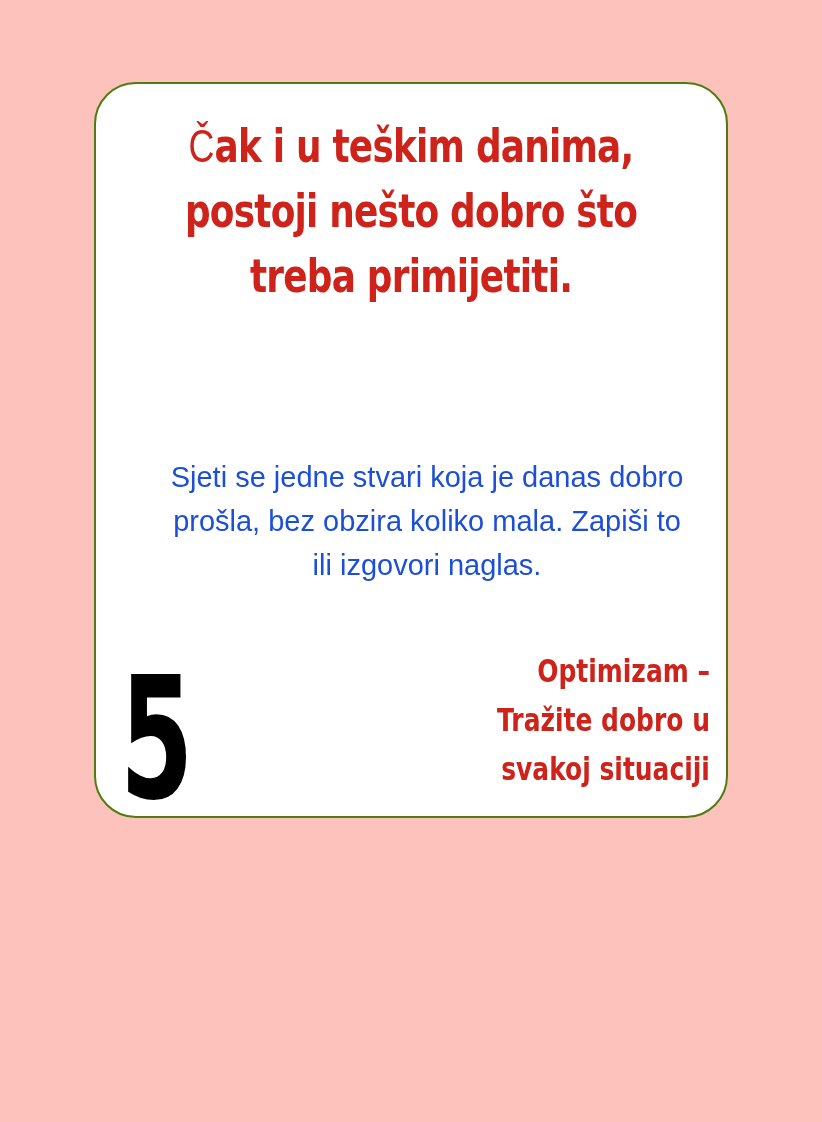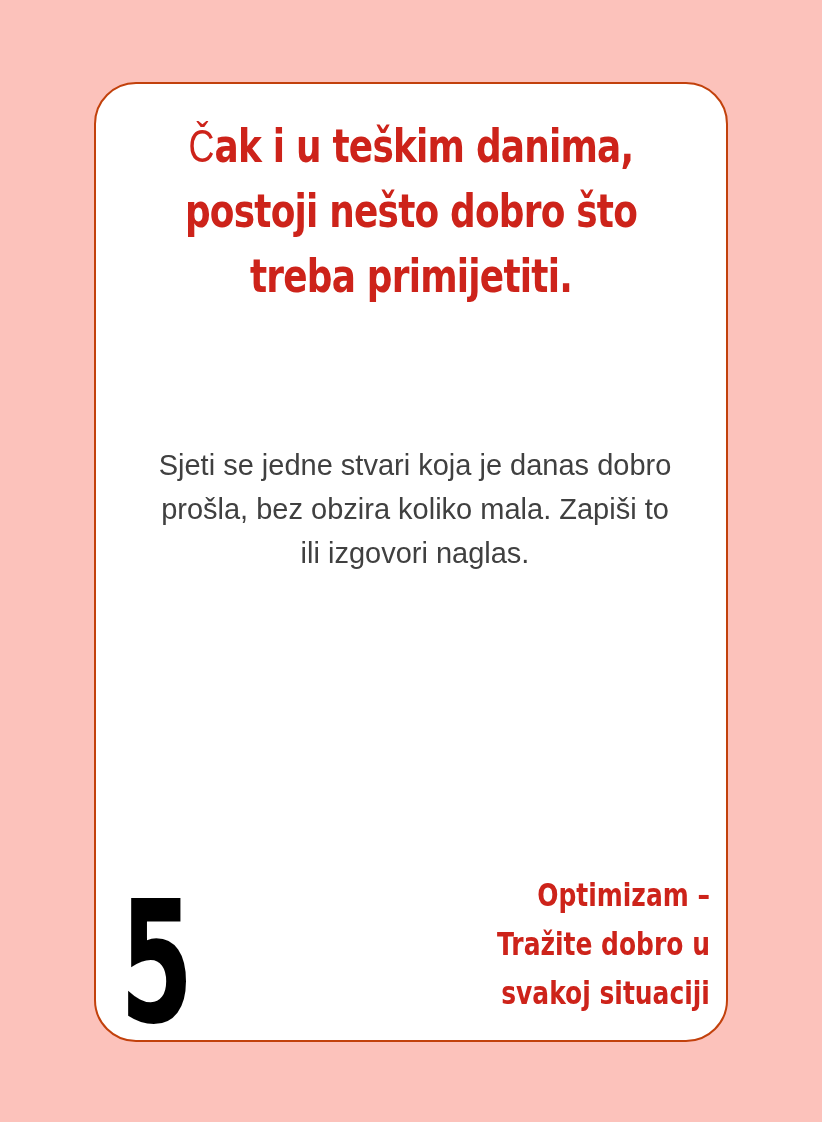--- a/index.html
+++ b/index.html
@@ -12,24 +12,24 @@
     height: 1122px;
     background: #FCC2BB;
     overflow: hidden;
     font-family: "Liberation Sans", sans-serif;
   }
   .card {
     position: absolute;
     left: 94px;
     top: 82px;
     width: 634px;
-    height: 960px;
+    height: 736px;
     box-sizing: border-box;
     background: #FFFFFF;
-    border: 2px solid #c2410c;
+    border: 2px solid #4d7c0f;
     border-radius: 42px;
   }
   .card-title {
     position: absolute;
     top: 30px;
     left: 0;
     width: 100%;
     margin: 0;
     text-align: center;
     color: #CD231A;
@@ -45,23 +45,23 @@
   .card-title .title-first-char {
     font-family: "Liberation Sans", sans-serif;
     font-weight: 400;
     letter-spacing: 0;
   }
   .card-body {
     position: absolute;
     top: 355px;
     left: 0;
     width: 100%;
-    margin: 4px;
+    margin: 16px;
     text-align: center;
-    color: #404040;
+    color: #1d4ed8;
     font-family: "Liberation Sans", sans-serif;
     font-weight: 400;
     font-size: 29px;
     line-height: 44px;
     white-space: pre-line;
   }
   .card-number {
     position: absolute;
     left: 24px;
     bottom: 14px;

